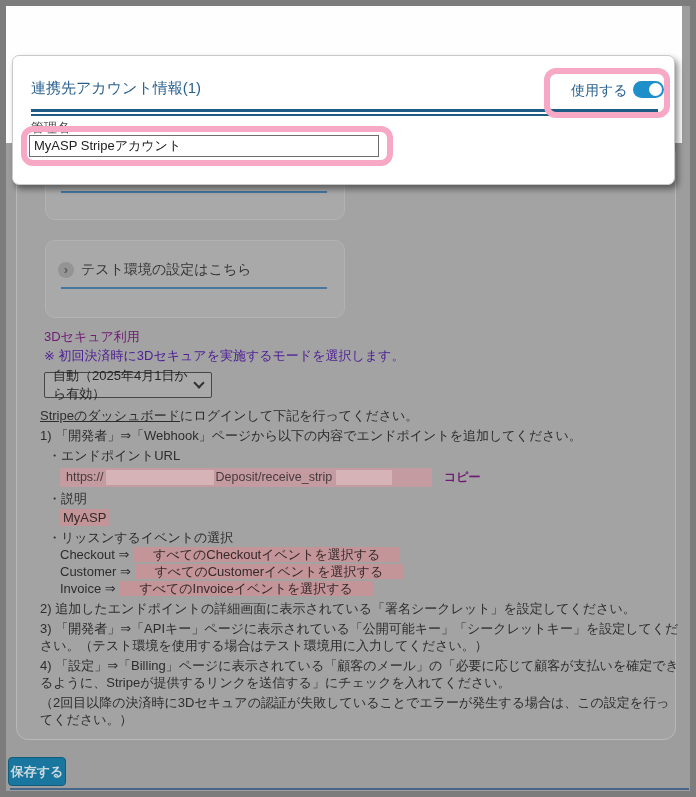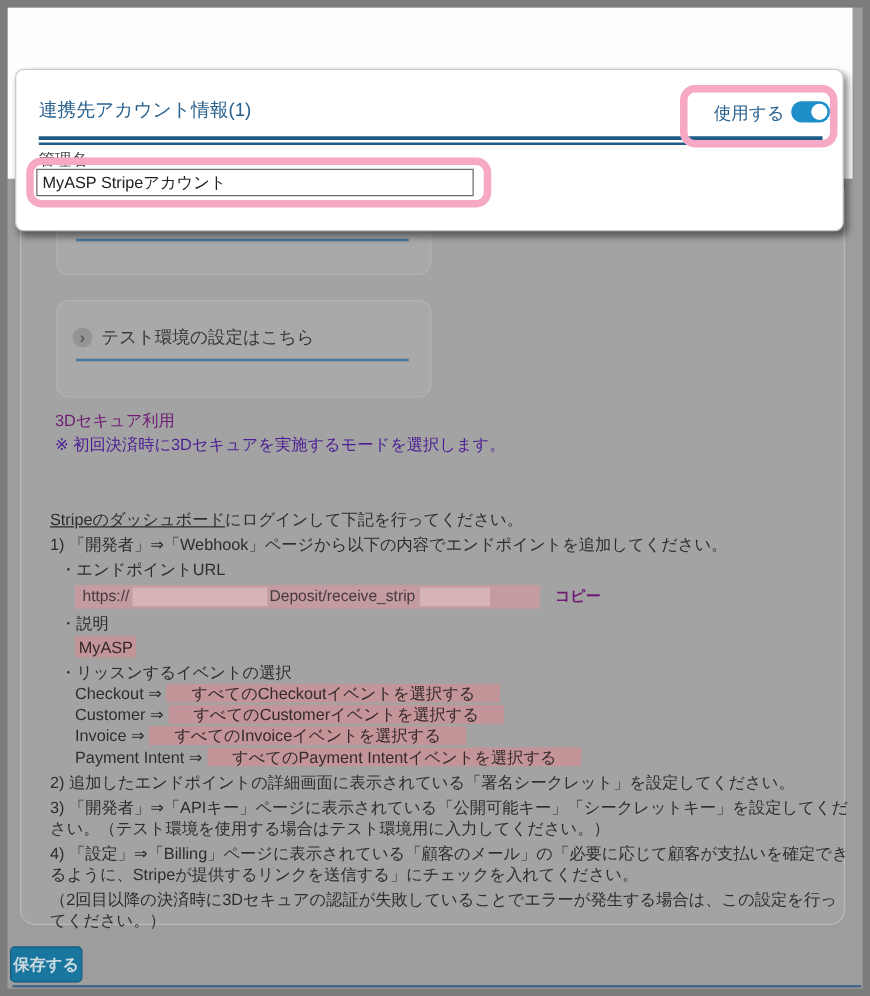--- a/index.html
+++ b/index.html
@@ -119,41 +119,44 @@
   <div class="collapse-panel p2">
     <div class="collapse-row">
       <span class="chev-circle">›</span>
       <span class="collapse-label">テスト環境の設定はこちら</span>
     </div>
     <div class="collapse-rule"></div>
   </div>
 
   <div class="s3d-label">3Dセキュア利用</div>
   <div class="s3d-note">※ 初回決済時に3Dセキュアを実施するモードを選択します。</div>
+  <div class="s3d-select">
+    <span class="sel-text">自動（2025年4月1日から有効）</span>
+    <span class="sel-chev"></span>
+  </div>
 
   <div class="instructions">
     <p><span class="link-u">Stripeのダッシュボード</span><span>にログインして下記を行ってください。</span></p>
     <p>1) 「開発者」⇒「Webhook」ページから以下の内容でエンドポイントを追加してください。</p>
     <p class="pl8">・エンドポイントURL</p>
     <div class="url-row">
       <div class="url-bar">
         <span>https://</span>
         <span class="redact r1"></span>
         <span>Deposit/receive_strip</span>
         <span class="redact r2"></span>
       </div>
       <span class="copy-link">コピー</span>
     </div>
     <p class="pl8 mt12">・説明</p>
     <span class="desc-value">MyASP</span>
     <p class="pl8 mt14">・リッスンするイベントの選択</p>
     <div class="ev-row"><span>Checkout</span> <span>⇒</span> <span class="ev-hl">すべてのCheckoutイベントを選択する</span></div>
     <div class="ev-row"><span>Customer</span> <span>⇒</span> <span class="ev-hl">すべてのCustomerイベントを選択する</span></div>
     <div class="ev-row"><span>Invoice</span> <span>⇒</span> <span class="ev-hl">すべてのInvoiceイベントを選択する</span></div>
-    <div class="ev-row"><span>Payment Intent</span> <span>⇒</span> <span class="ev-hl">すべてのPayment Intentイベントを選択する</span></div>
     <p>2) 追加したエンドポイントの詳細画面に表示されている「署名シークレット」を設定してください。</p>
     <p>3) 「開発者」⇒「APIキー」ページに表示されている「公開可能キー」「シークレットキー」を設定してください。（テスト環境を使用する場合はテスト環境用に入力してください。）</p>
     <p>4) 「設定」⇒「Billing」ページに表示されている「顧客のメール」の「必要に応じて顧客が支払いを確定できるように、Stripeが提供するリンクを送信する」にチェックを入れてください。</p>
     <p>（2回目以降の決済時に3Dセキュアの認証が失敗していることでエラーが発生する場合は、この設定を行ってください。）</p>
   </div>
 
   <button class="save-btn">保存する</button>
   <div class="bottom-rule"></div>
 
 </div>

